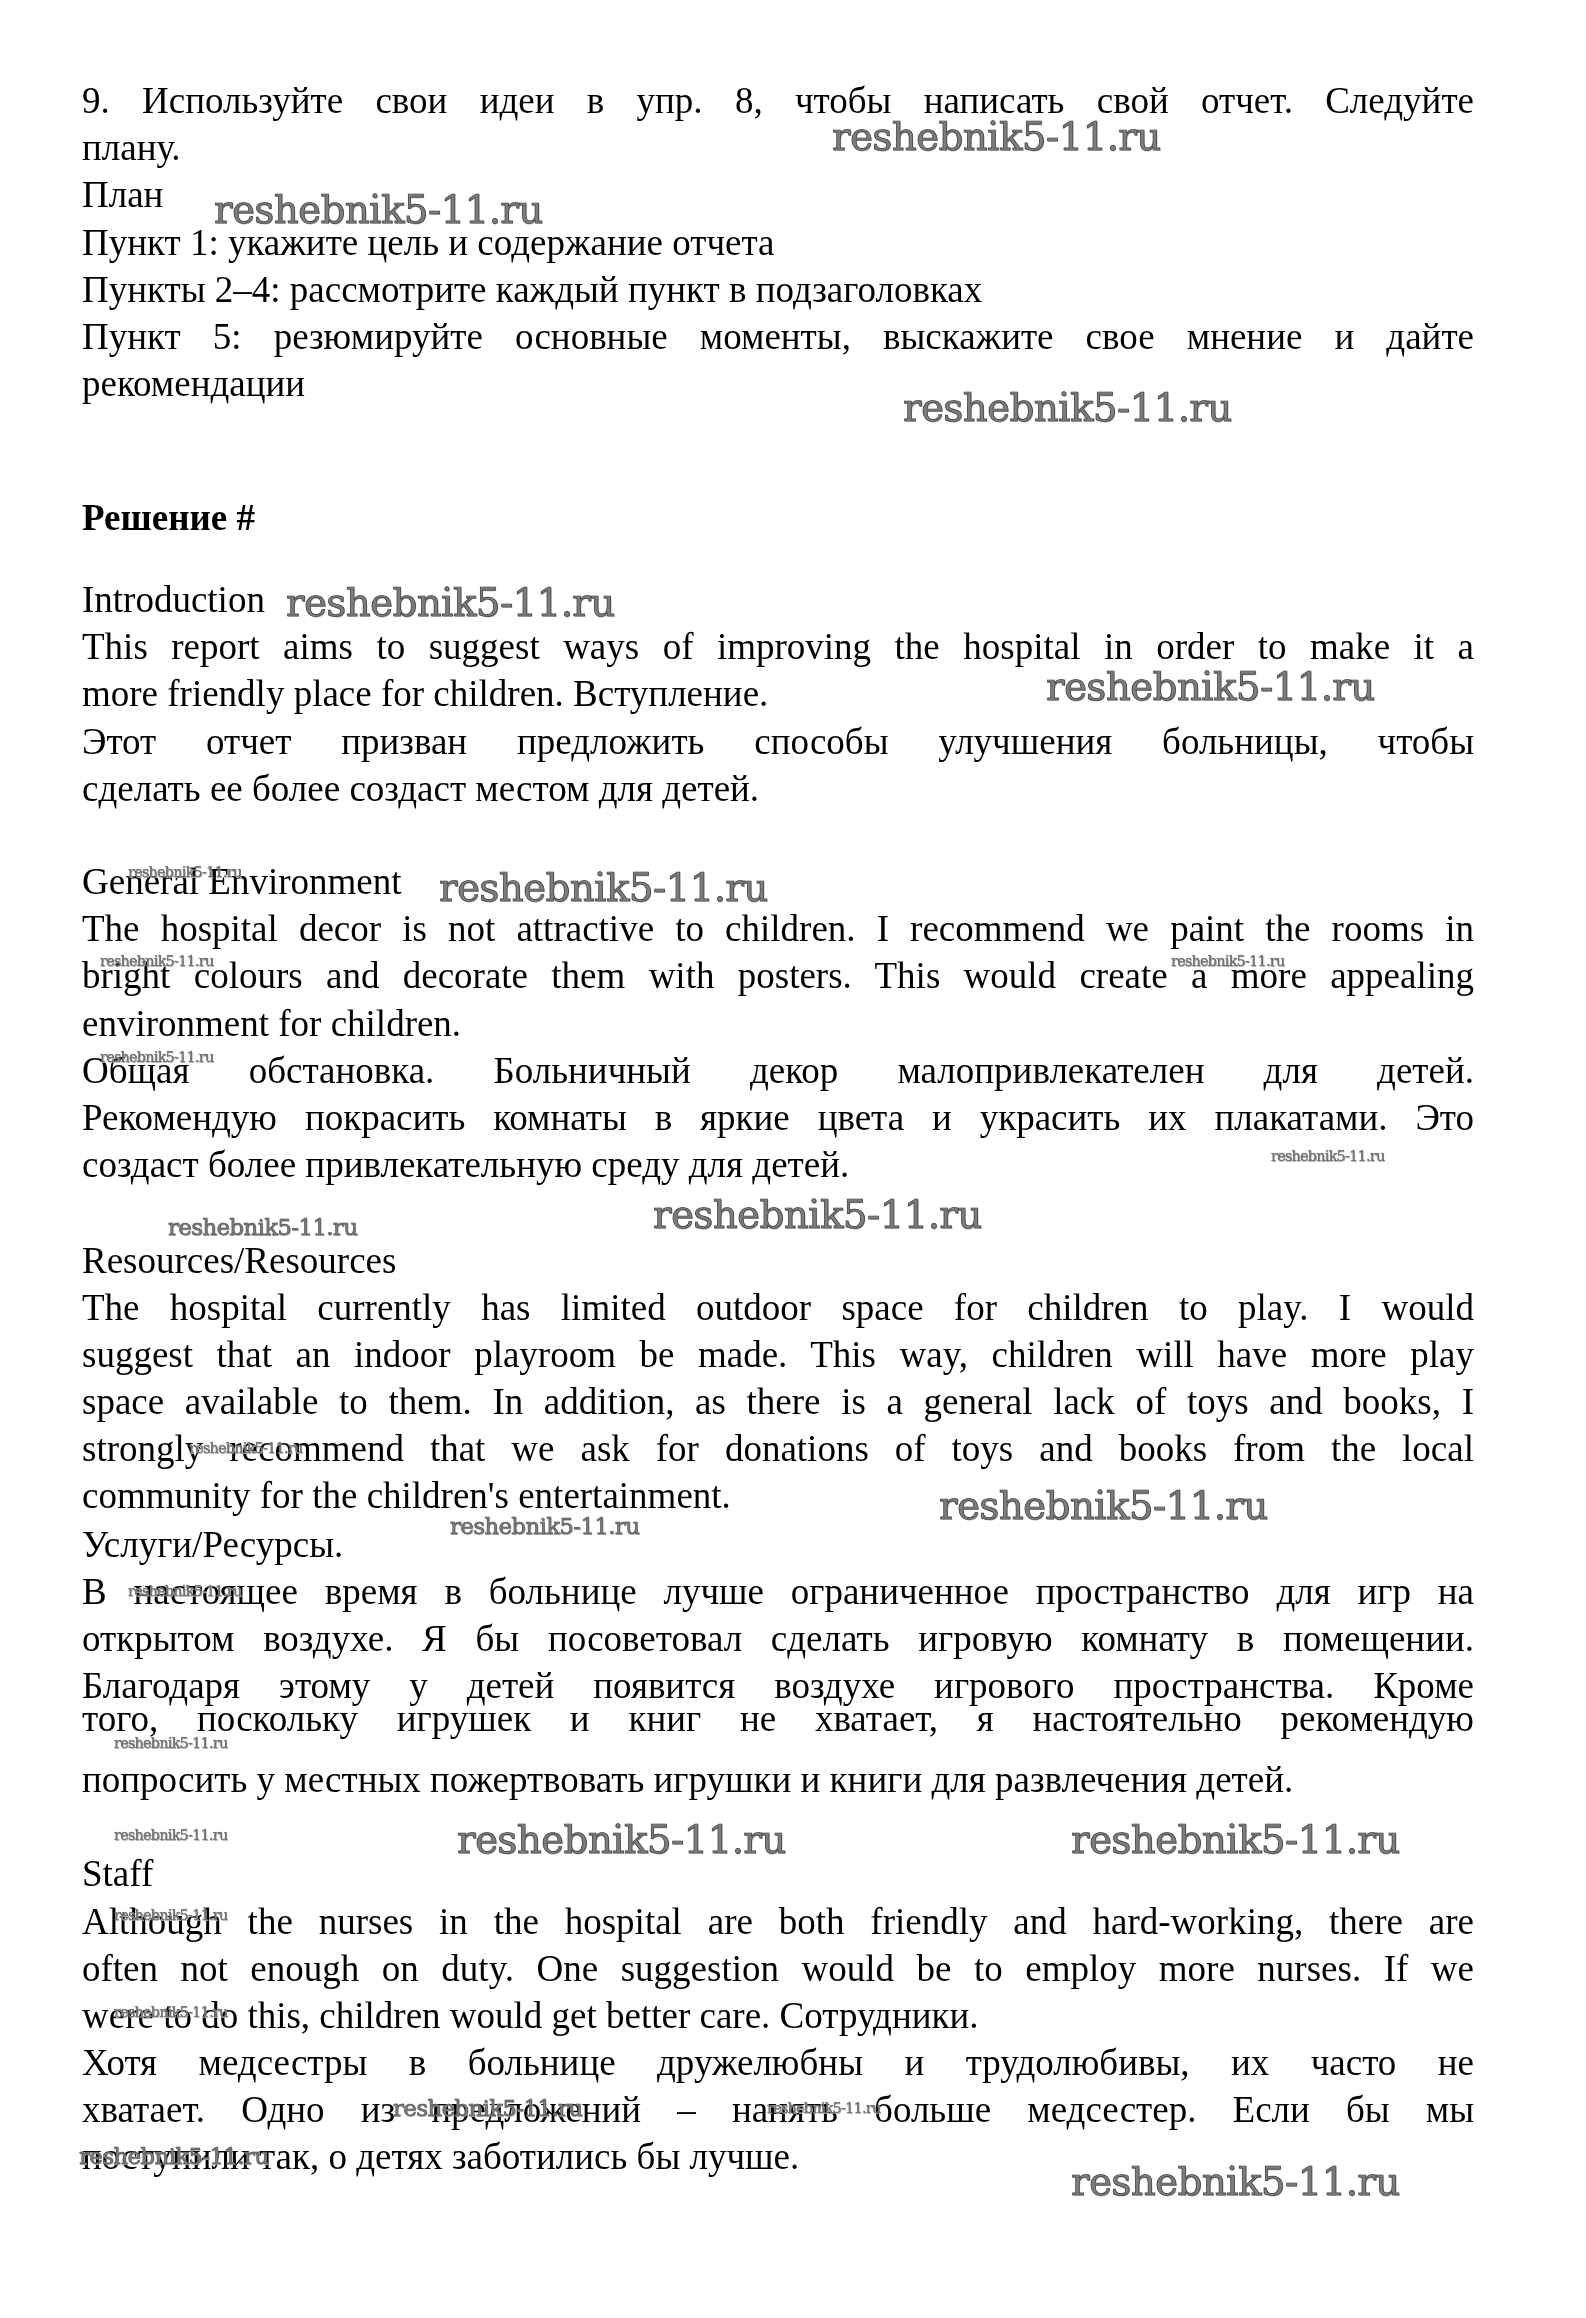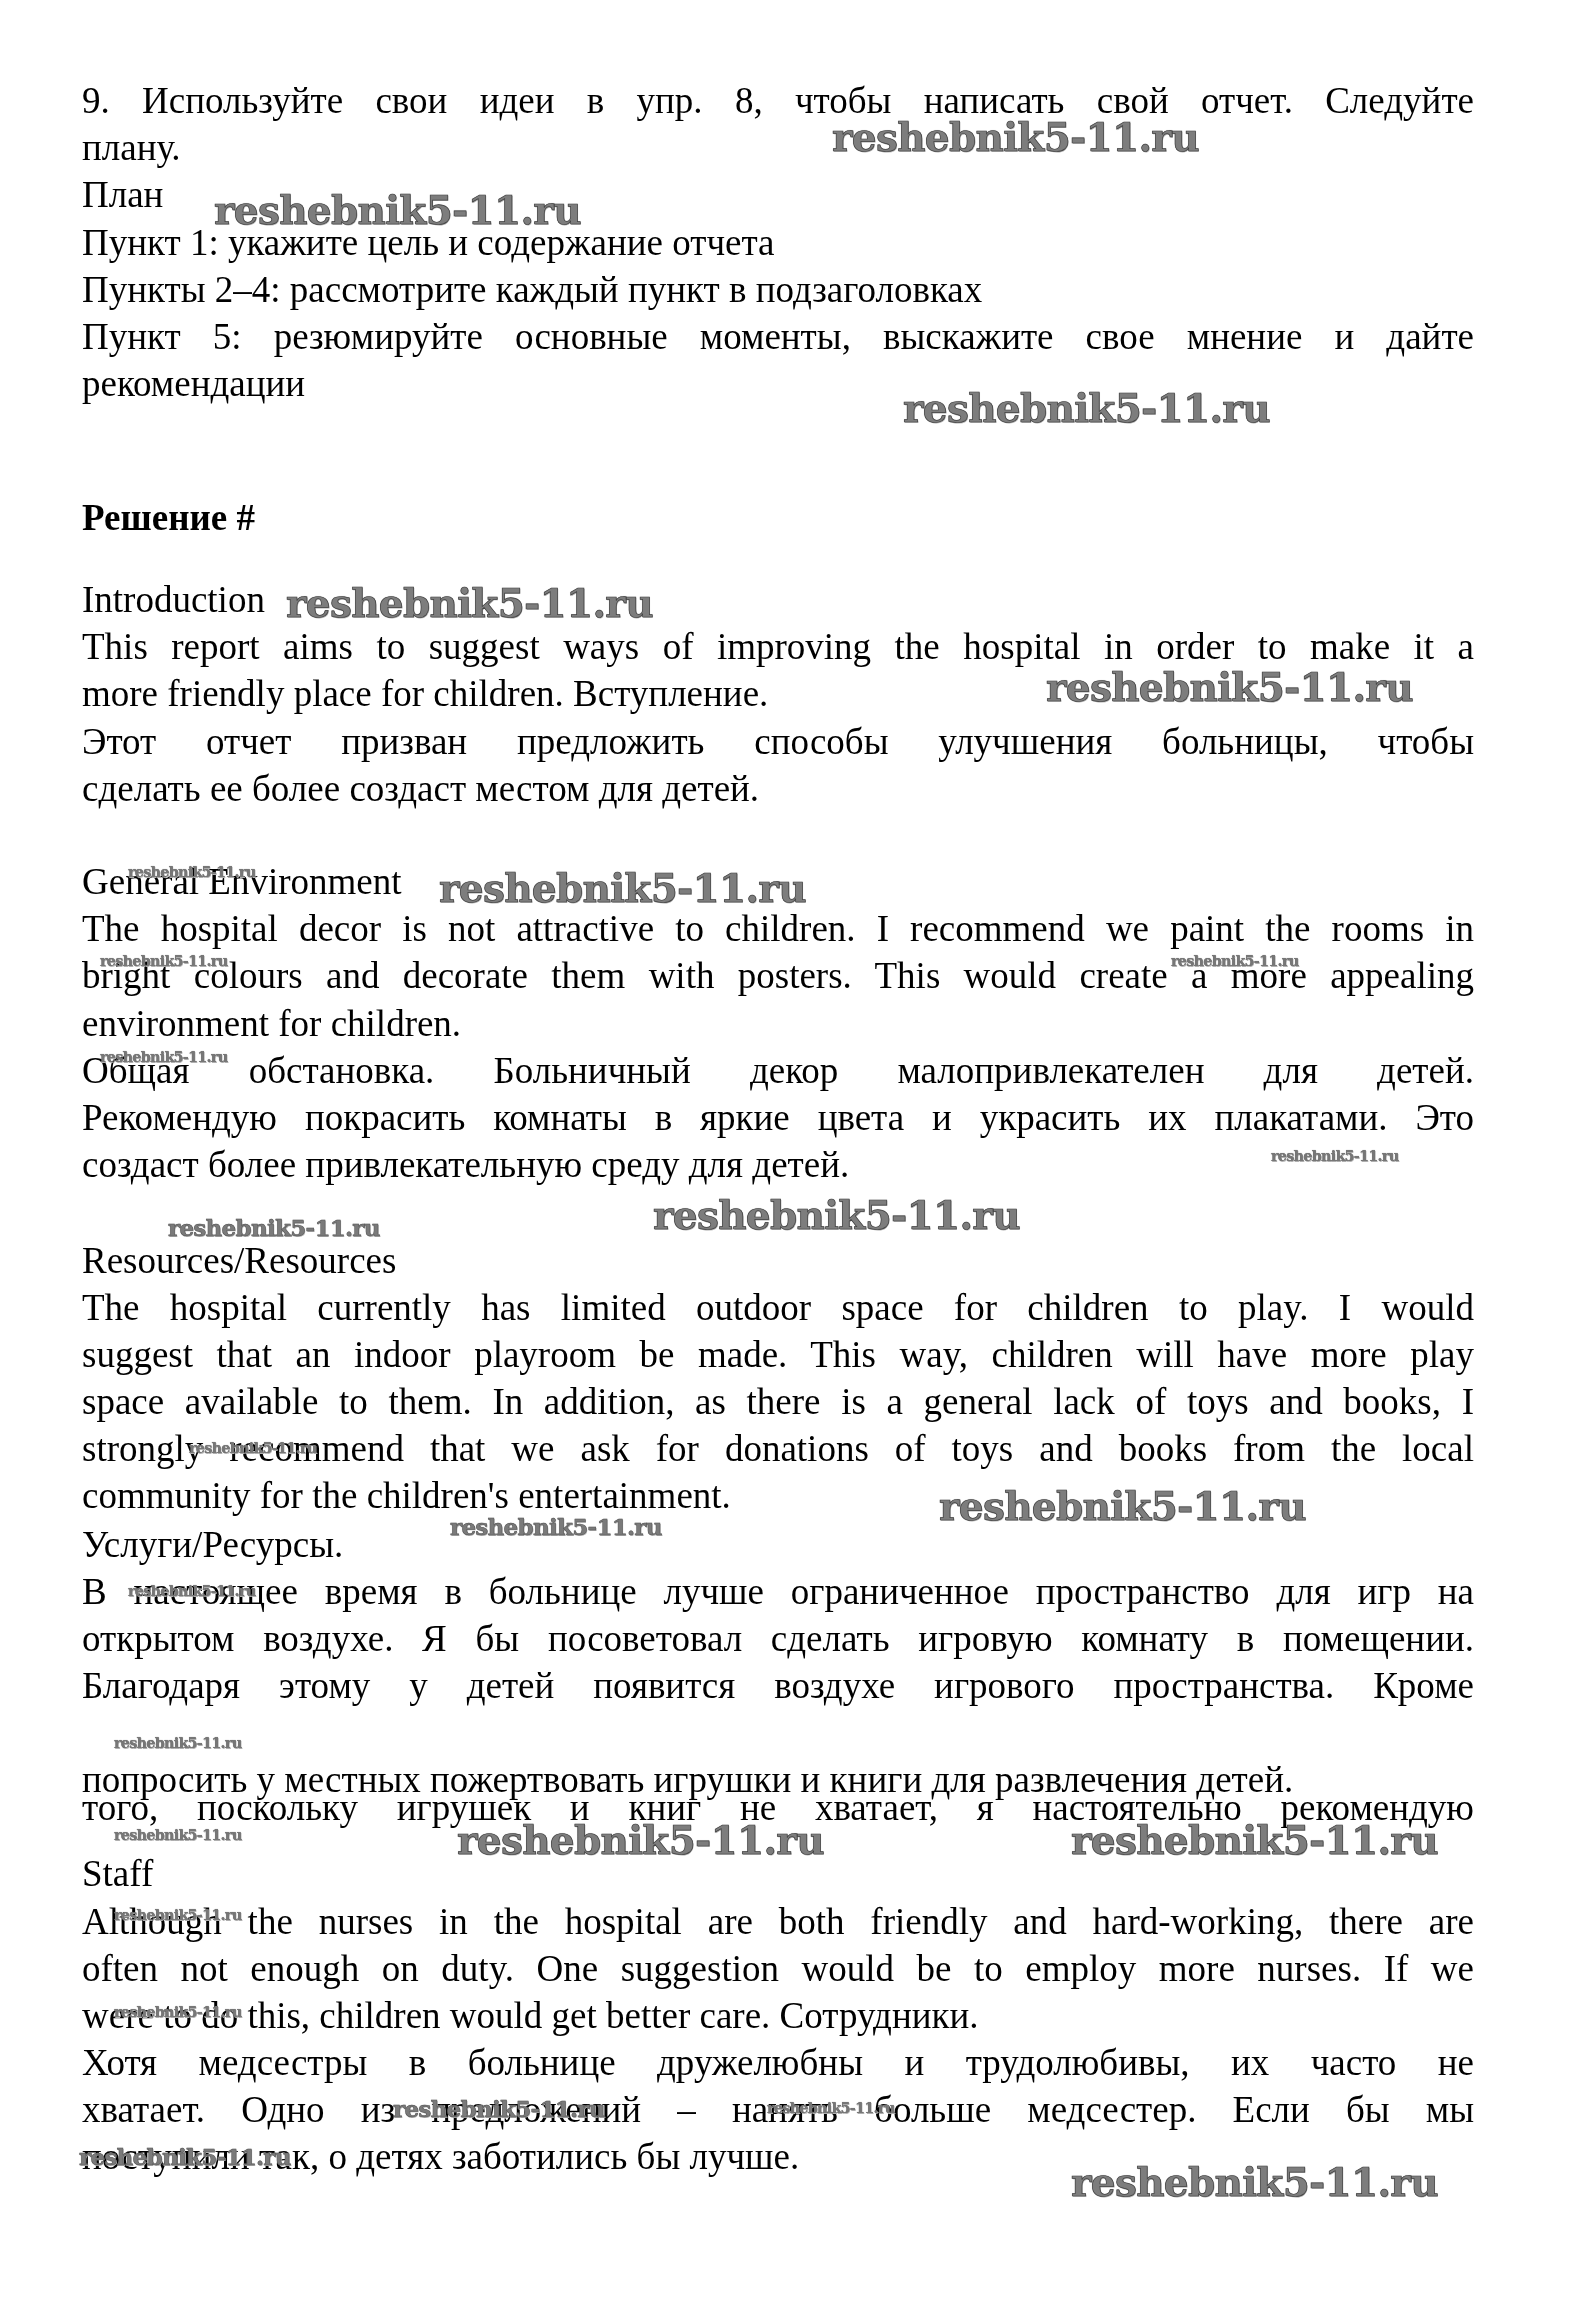--- a/index.html
+++ b/index.html
@@ -9,21 +9,21 @@
     position: absolute; left: 82px; width: 1392px;
     font-family: "Liberation Serif", "DejaVu Serif", serif;
     font-size: 37px; line-height: 44px; color: #000;
     white-space: nowrap; overflow: visible;
   }
   .ln.j { text-align: justify; text-align-last: justify; white-space: normal; height: 44px; overflow: hidden; }
   .ln.b { font-weight: bold; }
   .wm {
     position: absolute;
     font-family: "DejaVu Serif", "Liberation Serif", serif;
-    font-weight: bold; color: #8a8a8a;
+    font-weight: normal; color: #8a8a8a;
     letter-spacing: -0.7px; white-space: nowrap;
     text-shadow: 0 0 0.7px #555, 0.7px 0.7px 0 #b5b5b5;
     pointer-events: none;
   }
   .wm.big { font-size: 39px; color: #7d7d7d; -webkit-text-stroke: 0.7px #444; }
   .wm.small { font-size: 14.3px; color: #777; }
   .wm.mid { font-size: 23px; color: #7a7a7a; -webkit-text-stroke: 0.4px #555; }
 </style>
 </head>
 <body>
@@ -58,21 +58,21 @@
   <div class="ln" style="top:1239px">Resources/Resources</div>
   <div class="ln j" style="top:1286px">The hospital currently has limited outdoor space for children to play. I would</div>
   <div class="ln j" style="top:1333px">suggest that an indoor playroom be made. This way, children will have more play</div>
   <div class="ln j" style="top:1380px">space available to them. In addition, as there is a general lack of toys and books, I</div>
   <div class="ln j" style="top:1427px">strongly recommend that we ask for donations of toys and books from the local</div>
   <div class="ln" style="top:1474px">community for the children's entertainment.</div>
   <div class="ln" style="top:1523px">Услуги/Ресурсы.</div>
   <div class="ln j" style="top:1570px">В настоящее время в больнице лучше ограниченное пространство для игр на</div>
   <div class="ln j" style="top:1617px">открытом воздухе. Я бы посоветовал сделать игровую комнату в помещении.</div>
   <div class="ln j" style="top:1664px">Благодаря этому у детей появится воздухе игрового пространства. Кроме</div>
-  <div class="ln j" style="top:1786px">того, поскольку игрушек и книг не хватает, я настоятельно рекомендую</div>
+  <div class="ln j" style="top:1697px">того, поскольку игрушек и книг не хватает, я настоятельно рекомендую</div>
   <div class="ln" style="top:1758px">попросить у местных пожертвовать игрушки и книги для развлечения детей.</div>
 
   <div class="ln" style="top:1852px">Staff</div>
   <div class="ln j" style="top:1900px">Although the nurses in the hospital are both friendly and hard-working, there are</div>
   <div class="ln j" style="top:1947px">often not enough on duty. One suggestion would be to employ more nurses. If we</div>
   <div class="ln" style="top:1994px">were to do this, children would get better care. Сотрудники.</div>
   <div class="ln j" style="top:2041px">Хотя медсестры в больнице дружелюбны и трудолюбивы, их часто не</div>
   <div class="ln j" style="top:2088px">хватает. Одно из предложений – нанять больше медсестер. Если бы мы</div>
   <div class="ln" style="top:2135px">поступили так, о детях заботились бы лучше.</div>
 

